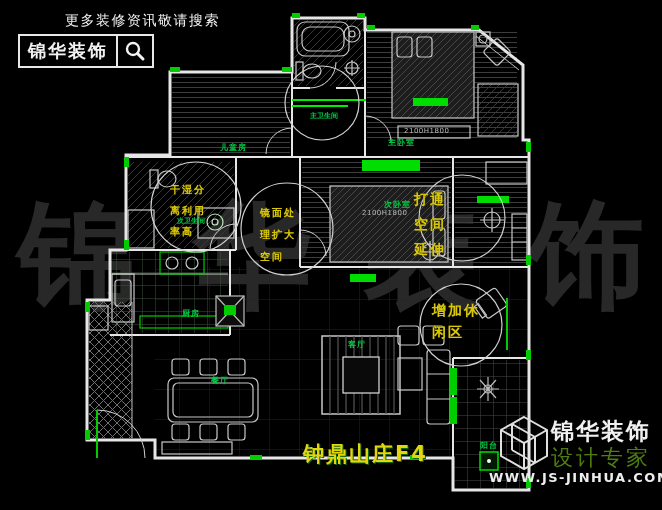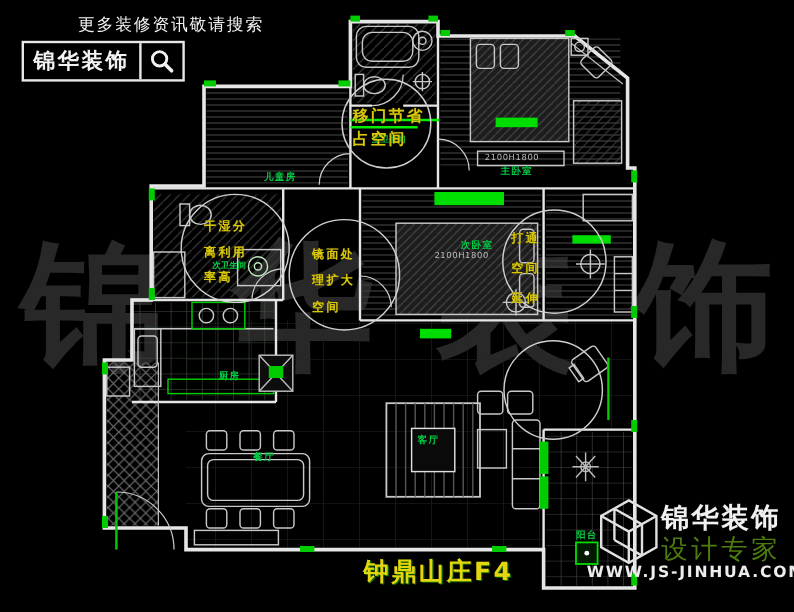--- a/index.html
+++ b/index.html
@@ -11,21 +11,21 @@
   .plan-svg{position:absolute;left:0;top:0;z-index:2;}
   
   .lbl{position:absolute;z-index:3;color:#00cc44;font-size:8px;font-weight:bold;
        letter-spacing:1px;white-space:nowrap;margin-top:27px;}
   .lbl.tiny{font-size:7px;letter-spacing:0;}
   .dim{position:absolute;z-index:3;color:#bdbdbd;font-size:7px;letter-spacing:.5px;white-space:nowrap;}
   
   .ann{position:absolute;z-index:4;color:#d9c80a;font-size:13px;font-weight:bold;
        letter-spacing:2px;line-height:18px;white-space:nowrap;text-shadow:0 0 1px #4a4400;}
   .plan-title{position:absolute;left:303px;top:440px;z-index:4;color:#e3d60e;font-size:21px;
-       font-weight:bold;letter-spacing:2px;text-shadow:1px 1px 0 #0b6b00;white-space:nowrap;margin-top:22px;}
+       font-weight:bold;letter-spacing:2px;text-shadow:1px 1px 0 #0b6b00;white-space:nowrap;}
   
   .hdr-tagline{position:absolute;left:21px;top:12px;z-index:5;color:#f2f2f2;font-size:14px;
        font-weight:normal;letter-spacing:1.5px;white-space:nowrap;margin-left:44px;}
   .hdr-box{position:absolute;left:18px;top:34px;z-index:5;width:132px;height:30px;
        border:2px solid #e8e8e8;display:flex;align-items:stretch;}
   .hdr-brand{flex:1;display:flex;align-items:center;justify-content:center;color:#f2f2f2;
        font-size:18px;font-weight:bold;letter-spacing:2px;white-space:nowrap;}
   .hdr-search{width:34px;border-left:2px solid #e8e8e8;display:flex;align-items:center;justify-content:center;}
   
   .ft-cube{position:absolute;left:497px;top:414px;z-index:5;}
@@ -242,49 +242,49 @@
       <circle cx="322" cy="103" r="37"></circle>
       <circle cx="196" cy="207" r="45"></circle>
       <circle cx="287" cy="229" r="46"></circle>
       <circle cx="462" cy="218" r="43"></circle>
       <circle cx="461" cy="325" r="41"></circle>
     </g>
   </svg>
 
   <div class="lbl" style="left:220px;top:115px">儿童房</div>
   <div class="lbl tiny" style="left:310px;top:84px">主卫生间</div>
-  <div class="lbl" style="left:417px;top:110px">主卧室</div>
+  <div class="lbl" style="left:388px;top:110px">主卧室</div>
   <div class="lbl tiny" style="left:177px;top:189px">次卫生间</div>
   <div class="lbl" style="left:384px;top:172px">次卧室</div>
   <div class="lbl" style="left:182px;top:281px">厨房</div>
   <div class="lbl" style="left:211px;top:348px">餐厅</div>
-  <div class="lbl" style="left:348px;top:334px">客厅</div>
+  <div class="lbl" style="left:348px;top:312px">客厅</div>
   <div class="lbl" style="left:480px;top:413px">阳台</div>
 
   <div class="dim" style="left:404px;top:127px">2100H1800</div>
   <div class="dim" style="left:362px;top:209px">2100H1800</div>
 
-  <div class="ann" style="left:294px;top:88px;line-height:19px">
-    <div>移门节省</div>
-    <div>占空间</div>
-  </div>
   <div class="ann" style="left:170px;top:179px;line-height:21px;font-size:10px">
     <div>干湿分</div>
     <div>离利用</div>
     <div>率高</div>
   </div>
   <div class="ann" style="left:260px;top:202px;line-height:22px;font-size:10px">
     <div>镜面处</div>
     <div>理扩大</div>
     <div>空间</div>
   </div>
-  <div class="ann" style="left:426px;top:187px;line-height:25px;font-size:10px">
+  <div class="ann" style="left:414px;top:187px;line-height:25px;font-size:14px">
     <div>打通</div>
     <div>空间</div>
     <div>延伸</div>
+  </div>
+  <div class="ann" style="left:432px;top:299px;line-height:22px;font-size:14px">
+    <div>增加休</div>
+    <div>闲区</div>
   </div>
 
   <div class="plan-title">钟鼎山庄F4</div>
 
   <div class="hdr-tagline">更多装修资讯敬请搜索</div>
   <div class="hdr-box">
     <div class="hdr-brand">锦华装饰</div>
     <div class="hdr-search">
       <svg width="22" height="22" viewBox="0 0 22 22">
         <circle cx="9" cy="9" r="6" fill="none" stroke="#f2f2f2" stroke-width="2.4"></circle>

